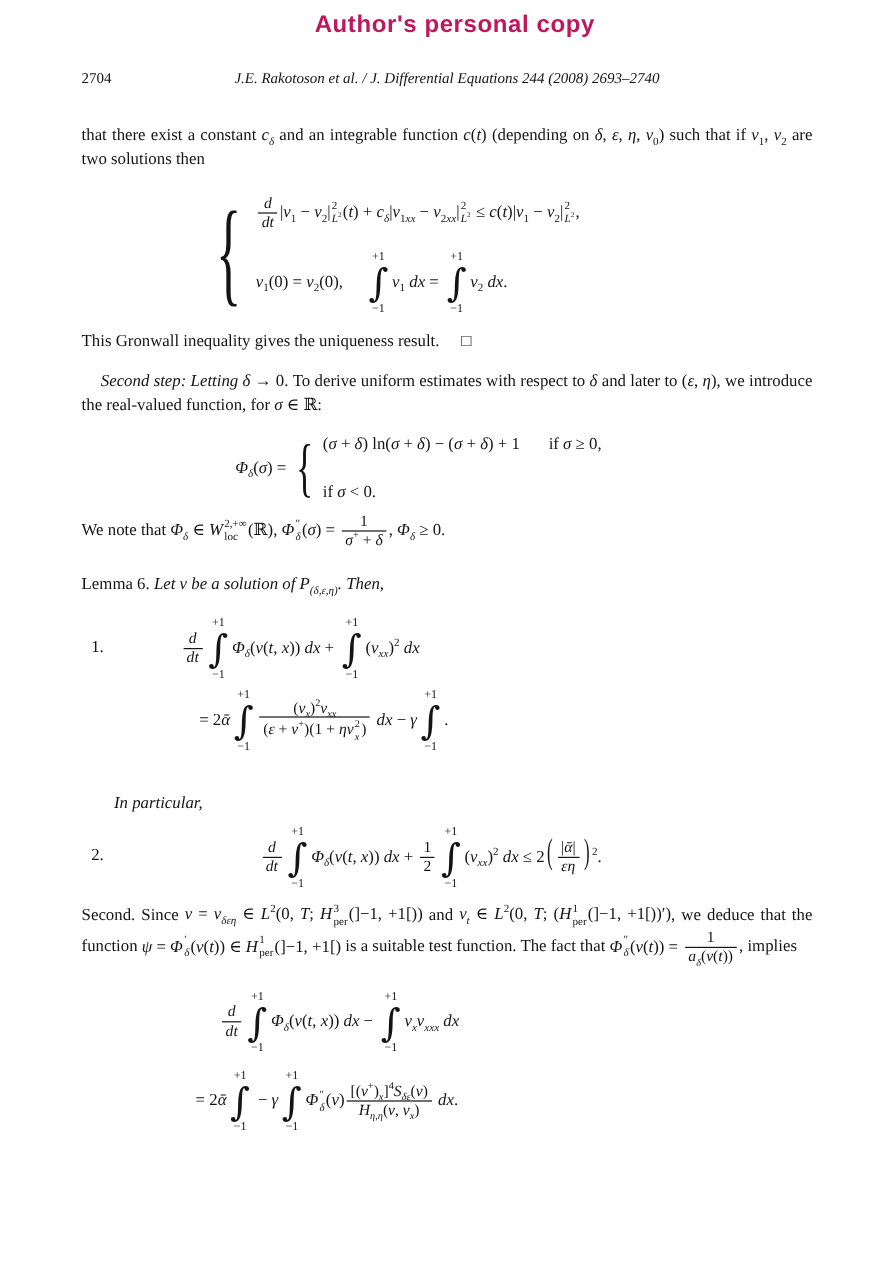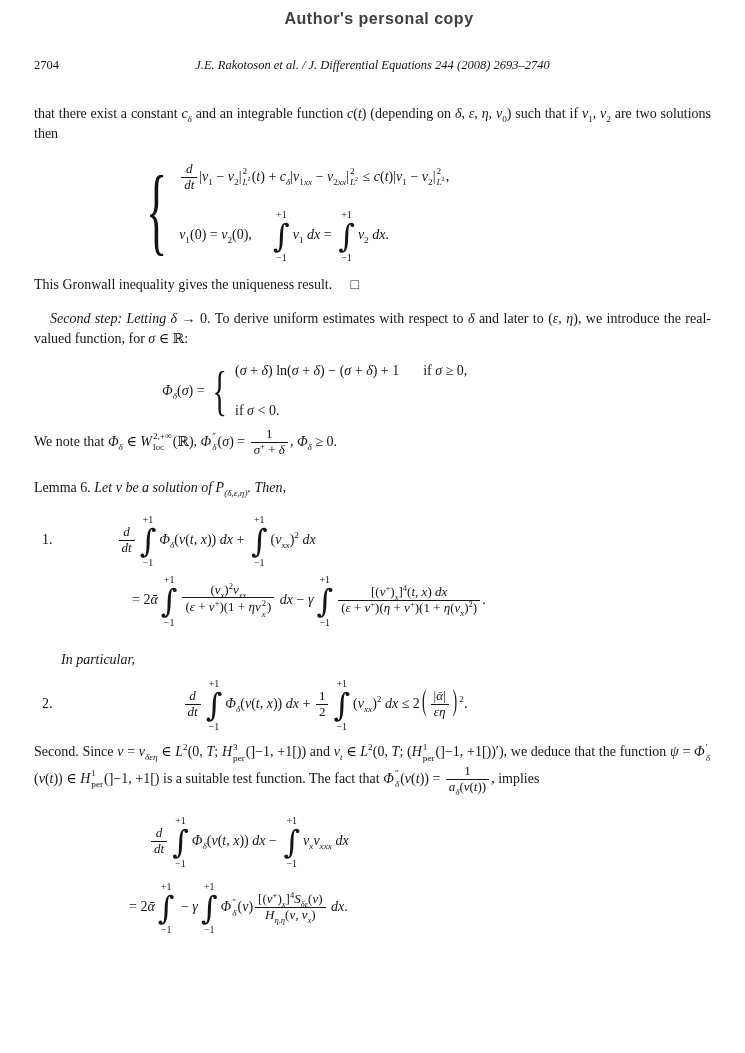--- a/index.html
+++ b/index.html
@@ -8,30 +8,30 @@
     width:745px;height:1053px;
     background:#ffffff;
     font-family:"Liberation Serif","DejaVu Serif","DejaVu Sans",serif;
     font-size:14px;color:#141414;
     overflow:hidden;
   }
   .watermark{
     position:absolute;top:10px;left:0;right:0;
     text-align:center;
     font-family:"Liberation Sans","DejaVu Sans",sans-serif;
-    font-weight:bold;font-size:16px;color:#404040;letter-spacing:0.5px;margin-left:13px;
+    font-weight:bold;font-size:20px;color:#be185d;letter-spacing:0.5px;margin-left:13px;
   }
-  .content{padding:0 34px;}
+  .content{padding:0 68px;}
   .header-row{position:relative;margin:0;padding-top:58px;height:18px;font-size:12.5px;}
   .page-num{position:absolute;left:0;top:58px;}
   .running-head{position:absolute;left:0;right:0;top:58px;text-align:center;font-style:italic;}
   .para{text-align:justify;line-height:20px;margin:0;}
   .mt28{margin-top:28px}.mt18{margin-top:18px}.mt14{margin-top:14px}
   .mt12{margin-top:12px}.mt10{margin-top:10px}.mt8{margin-top:8px}
-  .mt20{margin-top:20px}.mt22{margin-top:22px}.mt6{margin-top:6px}.mt16{margin-top:16px}
+  .mt20{margin-top:20px}.mt22{margin-top:32px}.mt6{margin-top:6px}.mt16{margin-top:16px}
   .indent16{text-indent:16px}
   .ml27{margin-left:27px}.ml112{margin-left:112px}.ml128{margin-left:128px}
   .ml64{margin-left:64px}.ml90{margin-left:90px}.ml130{margin-left:130px}
   .ml115{margin-left:115px}.ml95{margin-left:95px}.pl8{padding-left:8px}
 
   
   .it{font-style:italic}
   .bf{font-weight:normal}
   .rm{font-style:normal}
   i{font-style:italic}
@@ -140,21 +140,21 @@
                 <span class="lim">+1</span>
                 <span class="isym">∫</span>
                 <span class="lim">−1</span>
               </span><span class="frac"><span class="fn">(<i>v</i><sub><i>x</i></sub>)<sup>2</sup><i>v</i><sub><i>xx</i></sub></span><span class="fd">(<i>ε</i> + <i>v</i><sup>+</sup>)(1 + <i>ηv</i><span class="ss">
                     <span>2</span>
                     <span><i>x</i></span>
                   </span>)</span></span> <i>dx</i> − <i>γ</i><span class="bint">
                 <span class="lim">+1</span>
                 <span class="isym">∫</span>
                 <span class="lim">−1</span>
-              </span><span class="frac"><span class="fn">[(<i>v</i><sup>+</sup>)<sub><i>x</i></sub>]<sup>4</sup>(<i>t</i>, <i>x</i>) <i>dx</i></span><span class="fd">(<i>ε</i> + <i>v</i><sup>+</sup>)(<i>η</i> + <i>v</i><sup>+</sup>)(1 + <i>η</i>(<i>v</i><sub><i>x</i></sub>)<sup>2</sup>)</span></span>.</span></span>
+              </span>.</span></span>
       </div>
     </div>
 
     <p class="para ml27 mt22"><span class="it">In particular,</span></p>
 
     <div class="eqrow pl8 mt8">
       <span class="item-label">2.</span>
       <span class="eqmath ml130"><span class="mth"><span class="frac"><span class="fn"><i>d</i></span><span class="fd"><i>dt</i></span></span><span class="bint">
               <span class="lim">+1</span>
               <span class="isym">∫</span>

